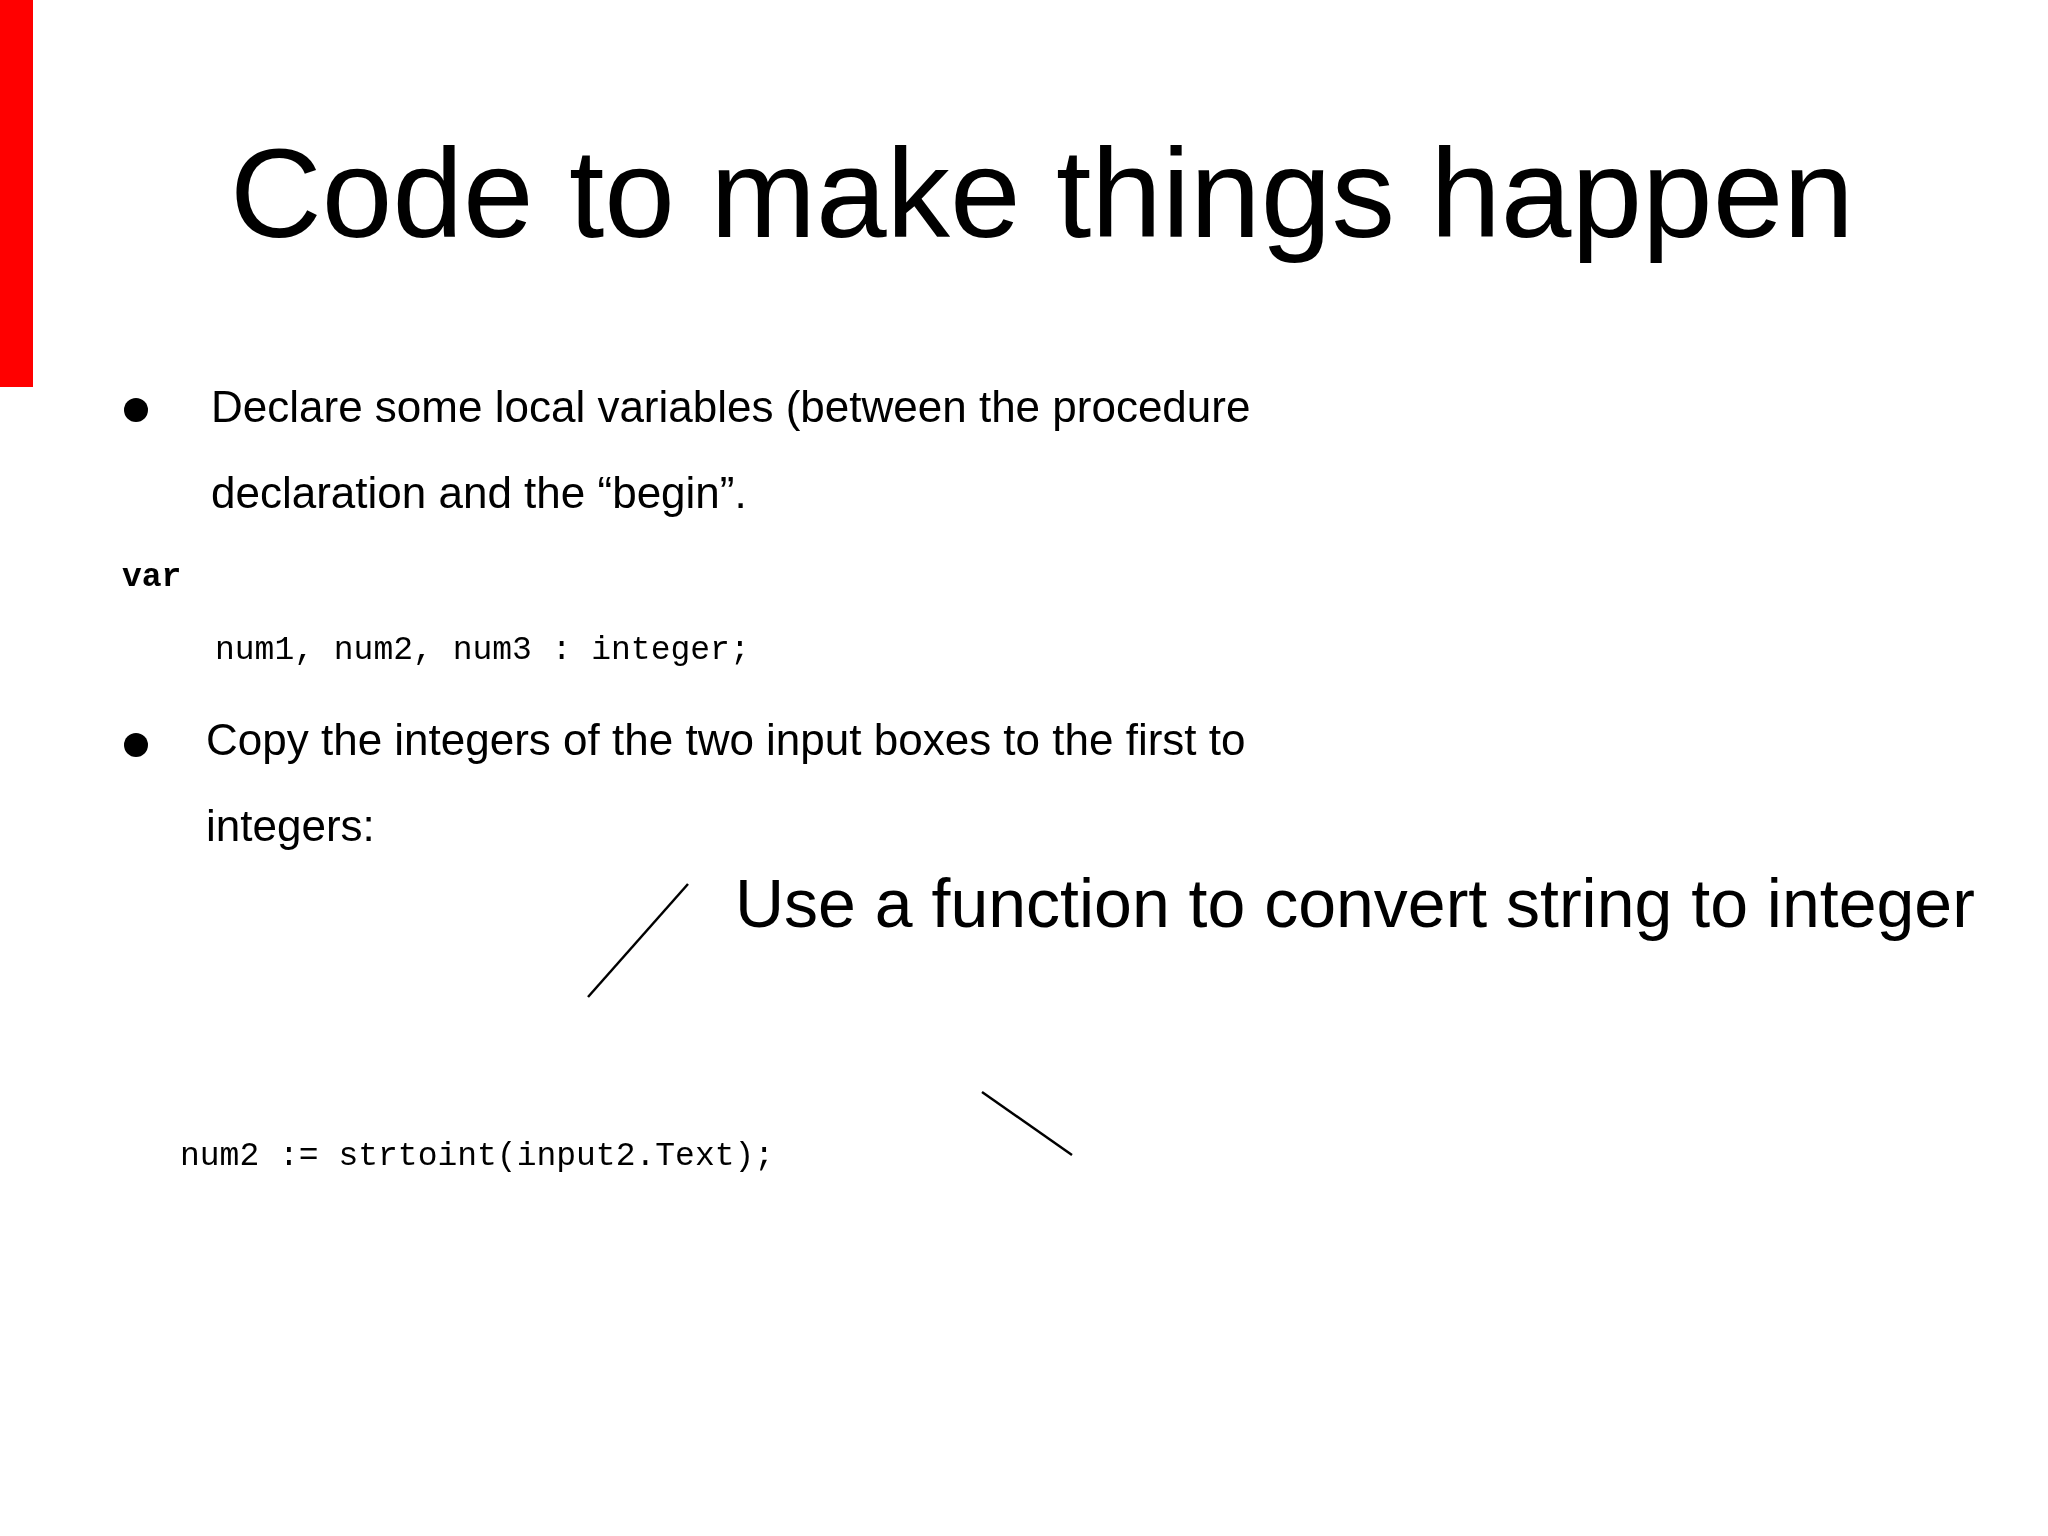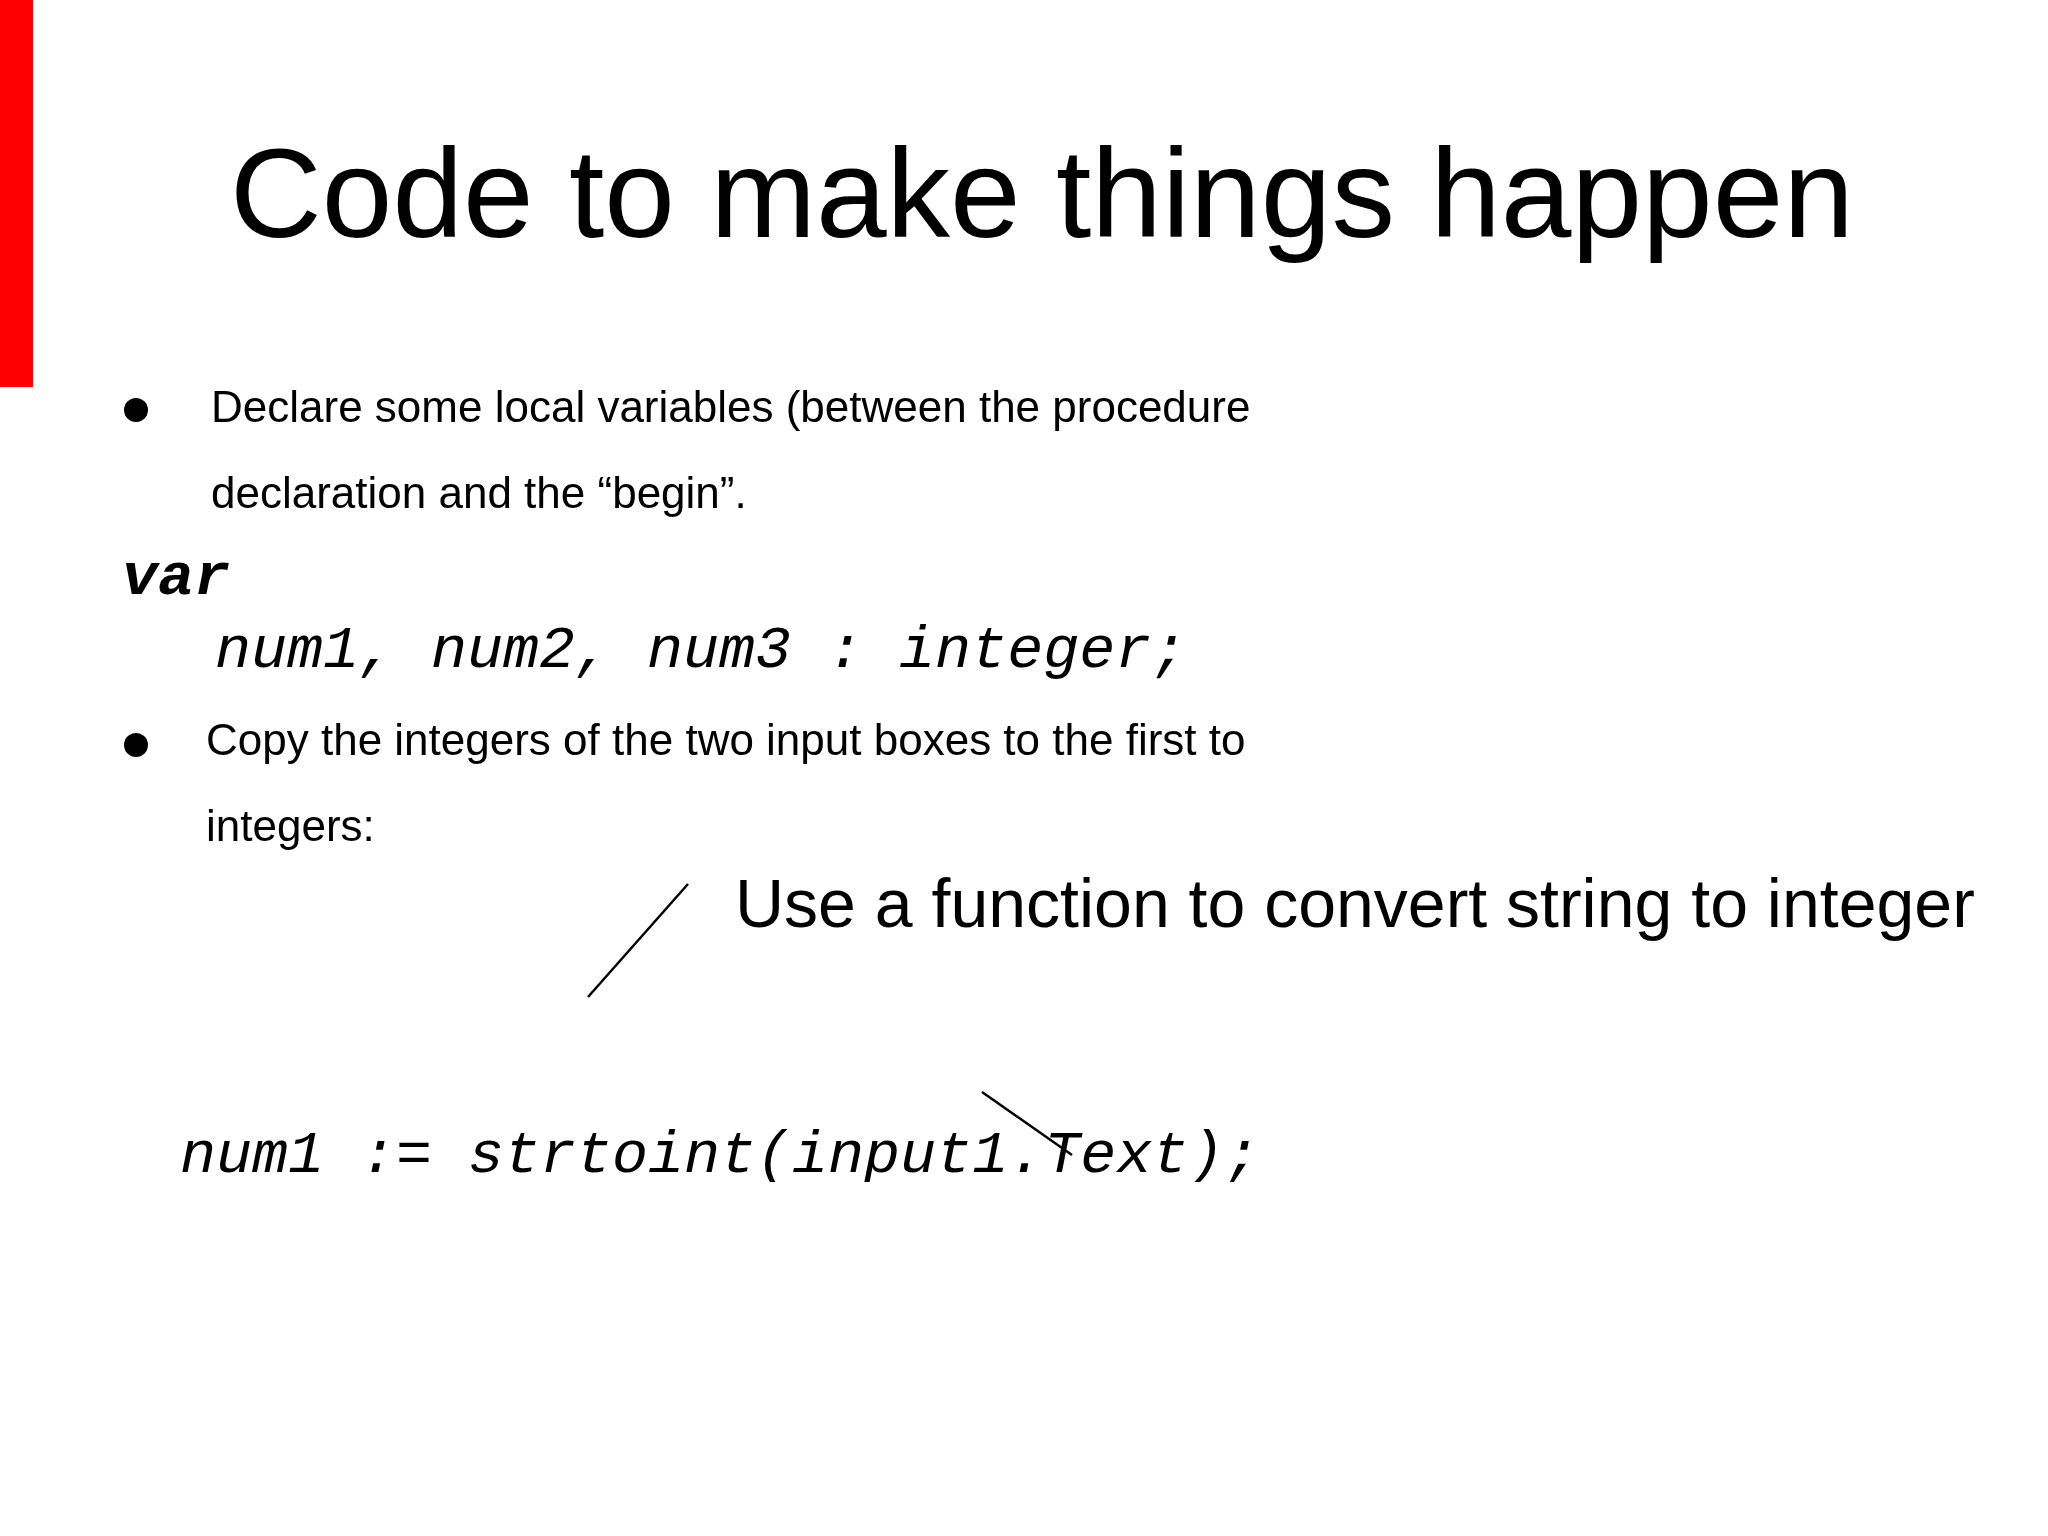--- a/index.html
+++ b/index.html
@@ -40,24 +40,23 @@
   .bullet-dot {
     width: 24px; height: 24px;
     border-radius: 50%;
     background: #000000;
   }
   #bullet1-dot { left: 124px; top: 398px; }
   #bullet2-dot { left: 124px; top: 733px; }
   #bullet3-dot { left: 124px; top: 1356px; }
   .mono {
     font-family: "Liberation Mono", monospace;
-    font-size: 60px;
+    font-size: 33px;
     line-height: 52px;
     white-space: pre;
-    font-style: italic;
   }
   #var-keyword {
     left: 122px; top: 552px;
     font-weight: bold;
   }
   #var-declaration { left: 215px; top: 625px; }
   #code-block {
     left: 180px; top: 974px;
     line-height: 73px;
   }
@@ -94,21 +93,20 @@
 
   <div id="bullet2-dot" class="abs bullet-dot"></div>
   <div id="bullet2-text" class="abs body-text">
     <div>Copy the integers of the two input boxes to the first to</div>
     <div>integers:</div>
   </div>
 
   <div id="annotation1" class="abs annotation">Use a function to convert string to integer</div>
 
   <div id="code-block" class="abs mono">
-    <div>num1 := strtoint(input1.Text);</div>
     <div>num2 := strtoint(input2.Text);</div>
   </div>
 
 
   <div id="bullet3-dot" class="abs bullet-dot"></div>
   <div id="bullet3-text" class="abs body-text">Now we are ready to do some maths work</div>
 
   <svg id="callout-lines" class="abs" viewBox="0 0 2048 1536" xmlns="http://www.w3.org/2000/svg">
     <line x1="588" y1="997" x2="688" y2="884" stroke="#000000" stroke-width="2.5"></line>
     <line x1="982" y1="1092" x2="1072" y2="1155" stroke="#000000" stroke-width="2.5"></line>

